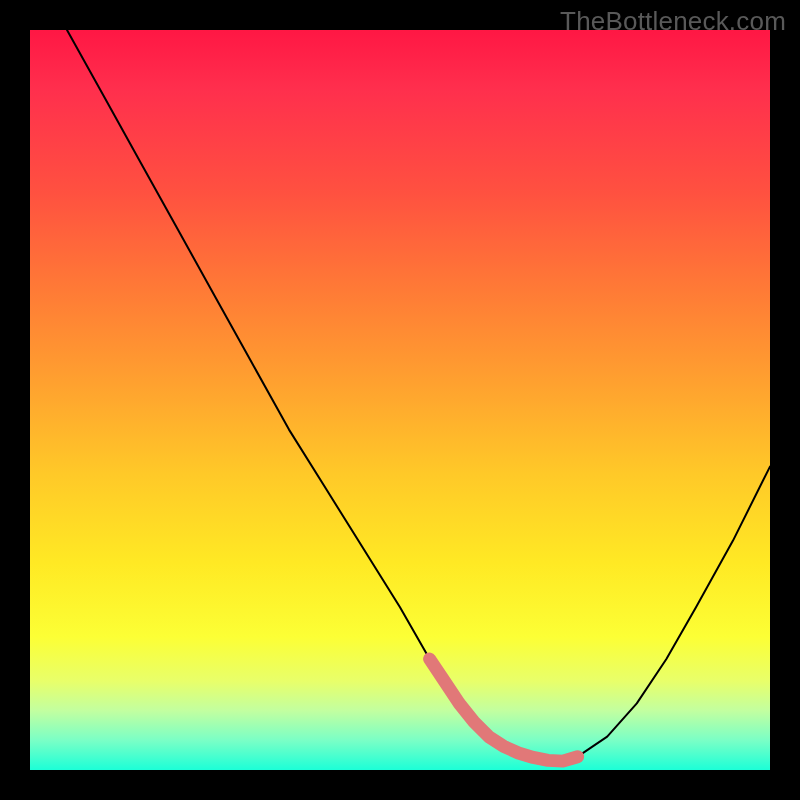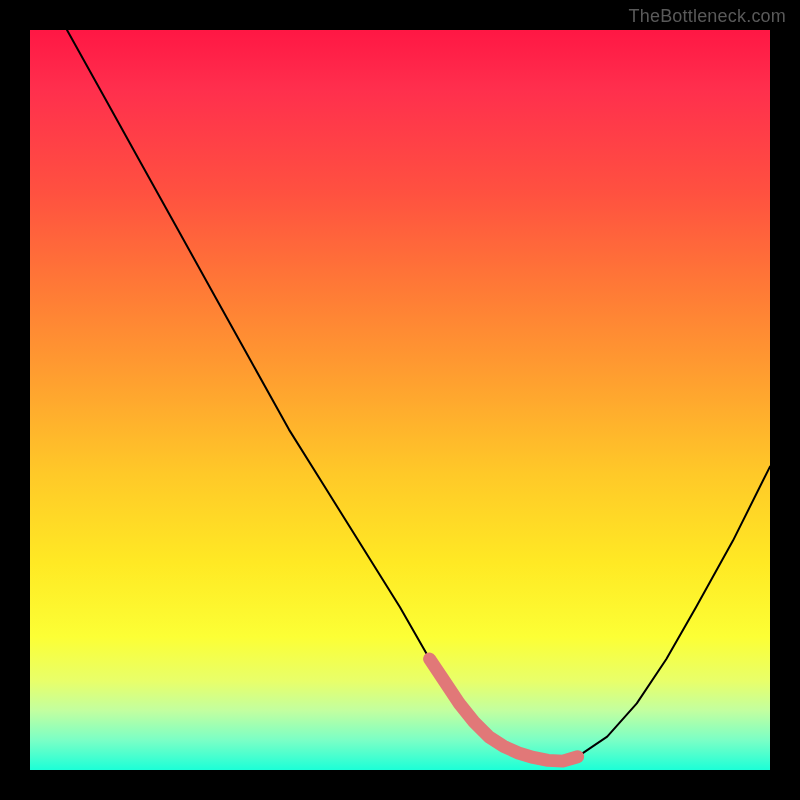--- a/index.html
+++ b/index.html
@@ -8,21 +8,21 @@
     position: relative;
     width: 800px;
     height: 800px;
     background: #000;
   }
   .watermark {
     position: absolute;
     top: 6px;
     right: 14px;
     font-family: Arial, Helvetica, sans-serif;
-    font-size: 18px;
+    font-size: 26px;
     font-weight: 500;
     color: #595959;
     letter-spacing: 0.2px;
     z-index: 10;
   }
   .plot-area {
     position: absolute;
     left: 30px;
     top: 30px;
     width: 740px;

